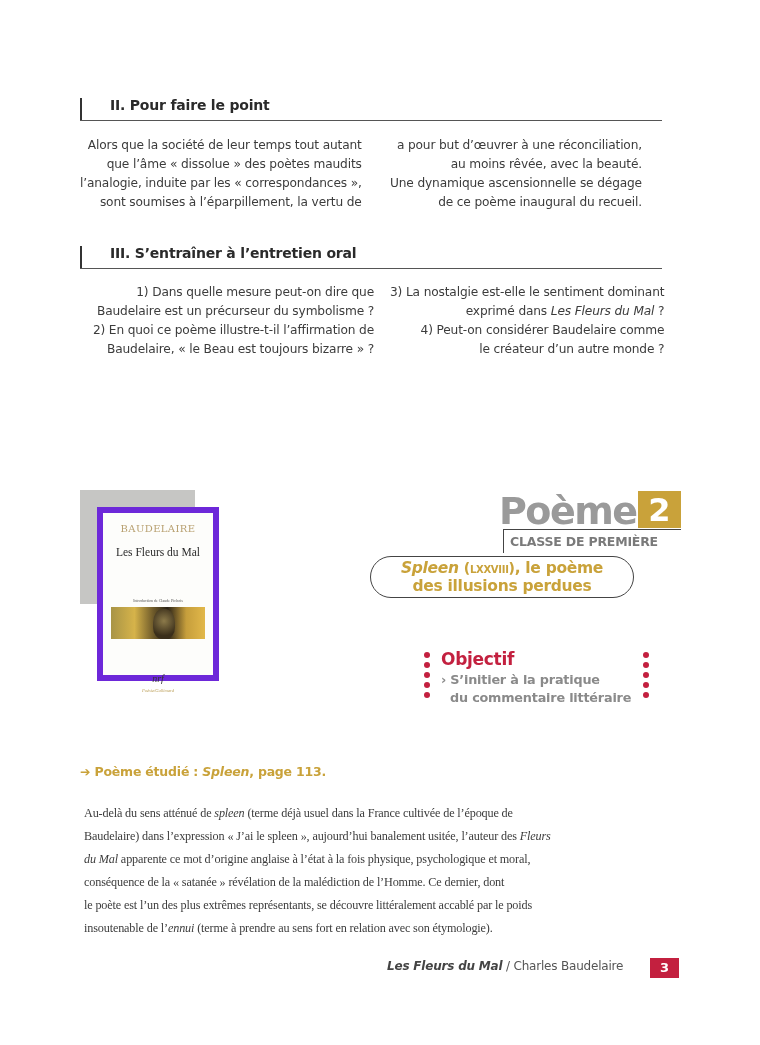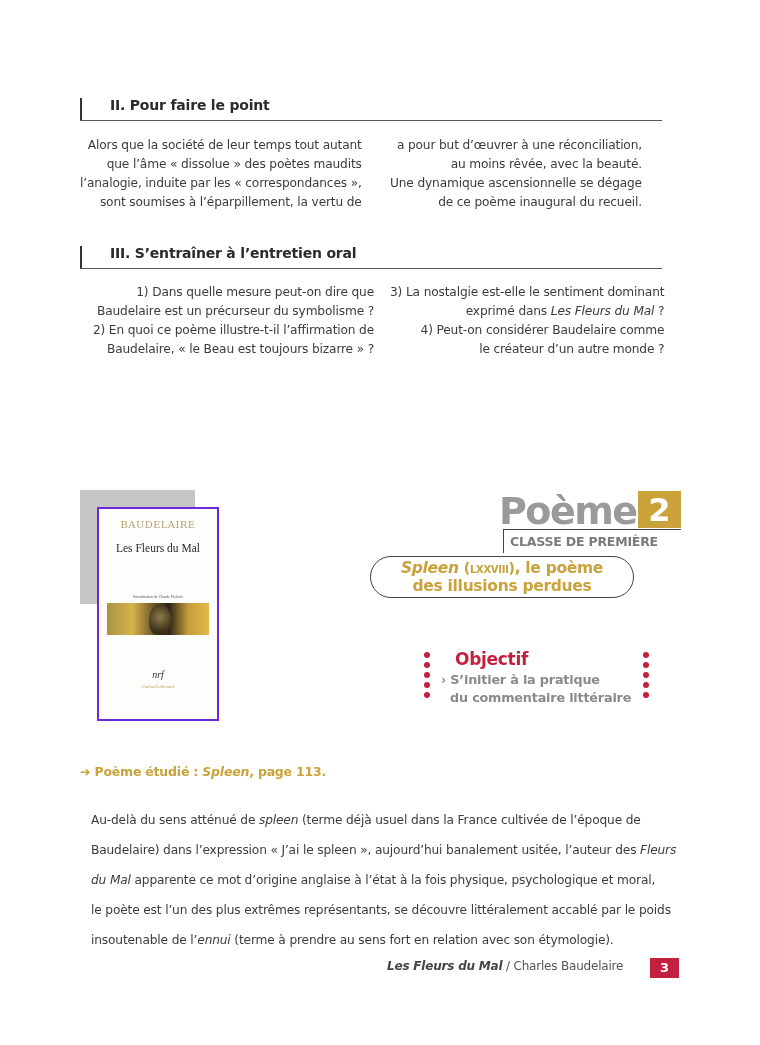--- a/index.html
+++ b/index.html
@@ -12,22 +12,22 @@
   .section-head .bar { position: absolute; left: 0; top: 2px; width: 1.5px; height: 22px; background: #333; }
   .section-head .title { position: absolute; left: 8px; top: 1px; font-size: 14px; font-weight: bold;
                          color: #2a2a2a; white-space: nowrap; letter-spacing: -0.2px; margin-left: 22px; }
 
   .col { position: absolute; font-size: 12.2px; line-height: 19px; color: #3c3c3c; white-space: nowrap; letter-spacing: -0.15px; }
   .col p { margin: 0; text-align: right; }
   .q { padding-left: 17px; text-indent: -17px; }
 
   
   .book-shadow { left: 80px; top: 490px; width: 115px; height: 114px; background: #c6c6c4; }
-  .book { left: 97px; top: 507px; width: 122px; height: 214px; background: #fdfdfb;
-          border: 2px solid #6d28d9; box-sizing: border-box; }
+  .book { left: 97px; top: 507px; width: 122px; height: 174px; background: #fdfdfb;
+          border: 6px solid #6d28d9; box-sizing: border-box; }
   .book .author { position: absolute; left: 0; right: 0; top: 10px; text-align: center;
                   font-family: "DejaVu Serif", "Liberation Serif", serif; font-size: 10px; color: #b8a070; letter-spacing: 0.4px; }
   .book .btitle { position: absolute; left: 0; right: 0; top: 33px; text-align: center;
                   font-family: "Liberation Serif", "DejaVu Serif", serif; font-size: 11.5px; color: #2a2a2a; }
   .book .intro { position: absolute; left: 0; right: 0; top: 85px; text-align: center;
                  font-family: "Liberation Serif", serif; font-size: 4px; color: #555; }
   .book .portrait { position: absolute; left: 8px; right: 8px; top: 94px; height: 32px;
                     background: linear-gradient(90deg, #a89446 0%, #d6b34a 25%, #6e5a2a 45%, #2a2216 60%, #c69e3c 80%, #e2b84a 100%); }
   .book .portrait .face { position: absolute; left: 42px; top: 2px; width: 22px; height: 30px; border-radius: 45% 45% 40% 40%;
                           background: radial-gradient(circle at 50% 40%, #8c7a4a 0%, #3a2e1a 70%); }
@@ -45,28 +45,28 @@
   .classe { left: 510px; top: 534px; font-size: 12.5px; font-weight: bold; color: #7a7a7a; letter-spacing: -0.2px; white-space: nowrap; }
   .pill { left: 370px; top: 556px; width: 264px; height: 42px; border: 1.5px solid #444; border-radius: 22px; box-sizing: border-box; }
   .pill-text { left: 370px; top: 559px; width: 264px; text-align: center; font-size: 15.5px; font-weight: bold;
                color: #c9a23a; line-height: 18px; letter-spacing: -0.3px; }
   .pill-text i { font-weight: bold; }
   .pill-text .sc { font-variant: small-caps; font-size: 14px; }
 
   
   .dots { position: absolute; width: 7px; }
   .dots span { display: block; width: 6px; height: 6px; border-radius: 50%; background: #c3203f; margin-bottom: 4px; }
-  .obj-title { left: 455px; top: 649px; font-size: 17px; font-weight: bold; color: #c3203f; letter-spacing: -0.3px; }
+  .obj-title { left: 441px; top: 649px; font-size: 17px; font-weight: bold; color: #c3203f; letter-spacing: -0.3px; }
   .obj-text { left: 441px; top: 671px; font-size: 12.8px; font-weight: bold; color: #8a8a8a; line-height: 18px; white-space: nowrap; letter-spacing: -0.2px; }
 
   .poem { left: 80px; top: 764px; font-size: 12.5px; font-weight: bold; color: #c9a23a; white-space: nowrap; letter-spacing: -0.2px; }
   .poem i { font-weight: bold; }
 
   .body-text { left: 80px; top: 800px; width: 600px; font-size: 12.2px; line-height: 19px; color: #3c3c3c; letter-spacing: -0.15px; }
-  .body-text p { margin: 11px; white-space: nowrap; }
+  .body-text p { margin: 4px; white-space: nowrap; font-family: Liberation Serif, serif; }
 
   .footer { left: 387px; top: 959px; font-size: 12px; color: #555; white-space: nowrap; letter-spacing: -0.2px; }
   .footer i { font-weight: bold; color: #444; }
   .page-num { left: 650px; top: 958px; width: 29px; height: 20px; background: #c3203f; color: #fff;
               font-size: 13px; font-weight: bold; text-align: center; line-height: 20px; }
 </style>
 </head>
 <body>
 
 <div class="section-head" style="top:96px;">
@@ -144,20 +144,21 @@
 
 <div class="abs poem">
   <span>➔</span>
   <span>Poème étudié : </span><i>Spleen</i><span>, page 113.</span>
 </div>
 
 <div class="abs body-text">
   <p><span>Au-delà du sens atténué de </span><i>spleen</i><span> (terme déjà usuel dans la France cultivée de l’époque de</span></p>
   <p><span>Baudelaire) dans l’expression « J’ai le spleen », aujourd’hui banalement usitée, l’auteur des </span><i>Fleurs</i></p>
   <p><i>du Mal</i><span> apparente ce mot d’origine anglaise à l’état à la fois physique, psychologique et moral,</span></p>
+  <p>conséquence de la « satanée » révélation de la malédiction de l’Homme. Ce dernier, dont</p>
   <p>le poète est l’un des plus extrêmes représentants, se découvre littéralement accablé par le poids</p>
   <p><span>insoutenable de l’</span><i>ennui</i><span> (terme à prendre au sens fort en relation avec son étymologie).</span></p>
 </div>
 
 <div class="abs footer">
   <i>Les Fleurs du Mal</i><span> / </span><span>Charles Baudelaire</span>
 </div>
 <div class="abs page-num">3</div>
 
 </body></html>

